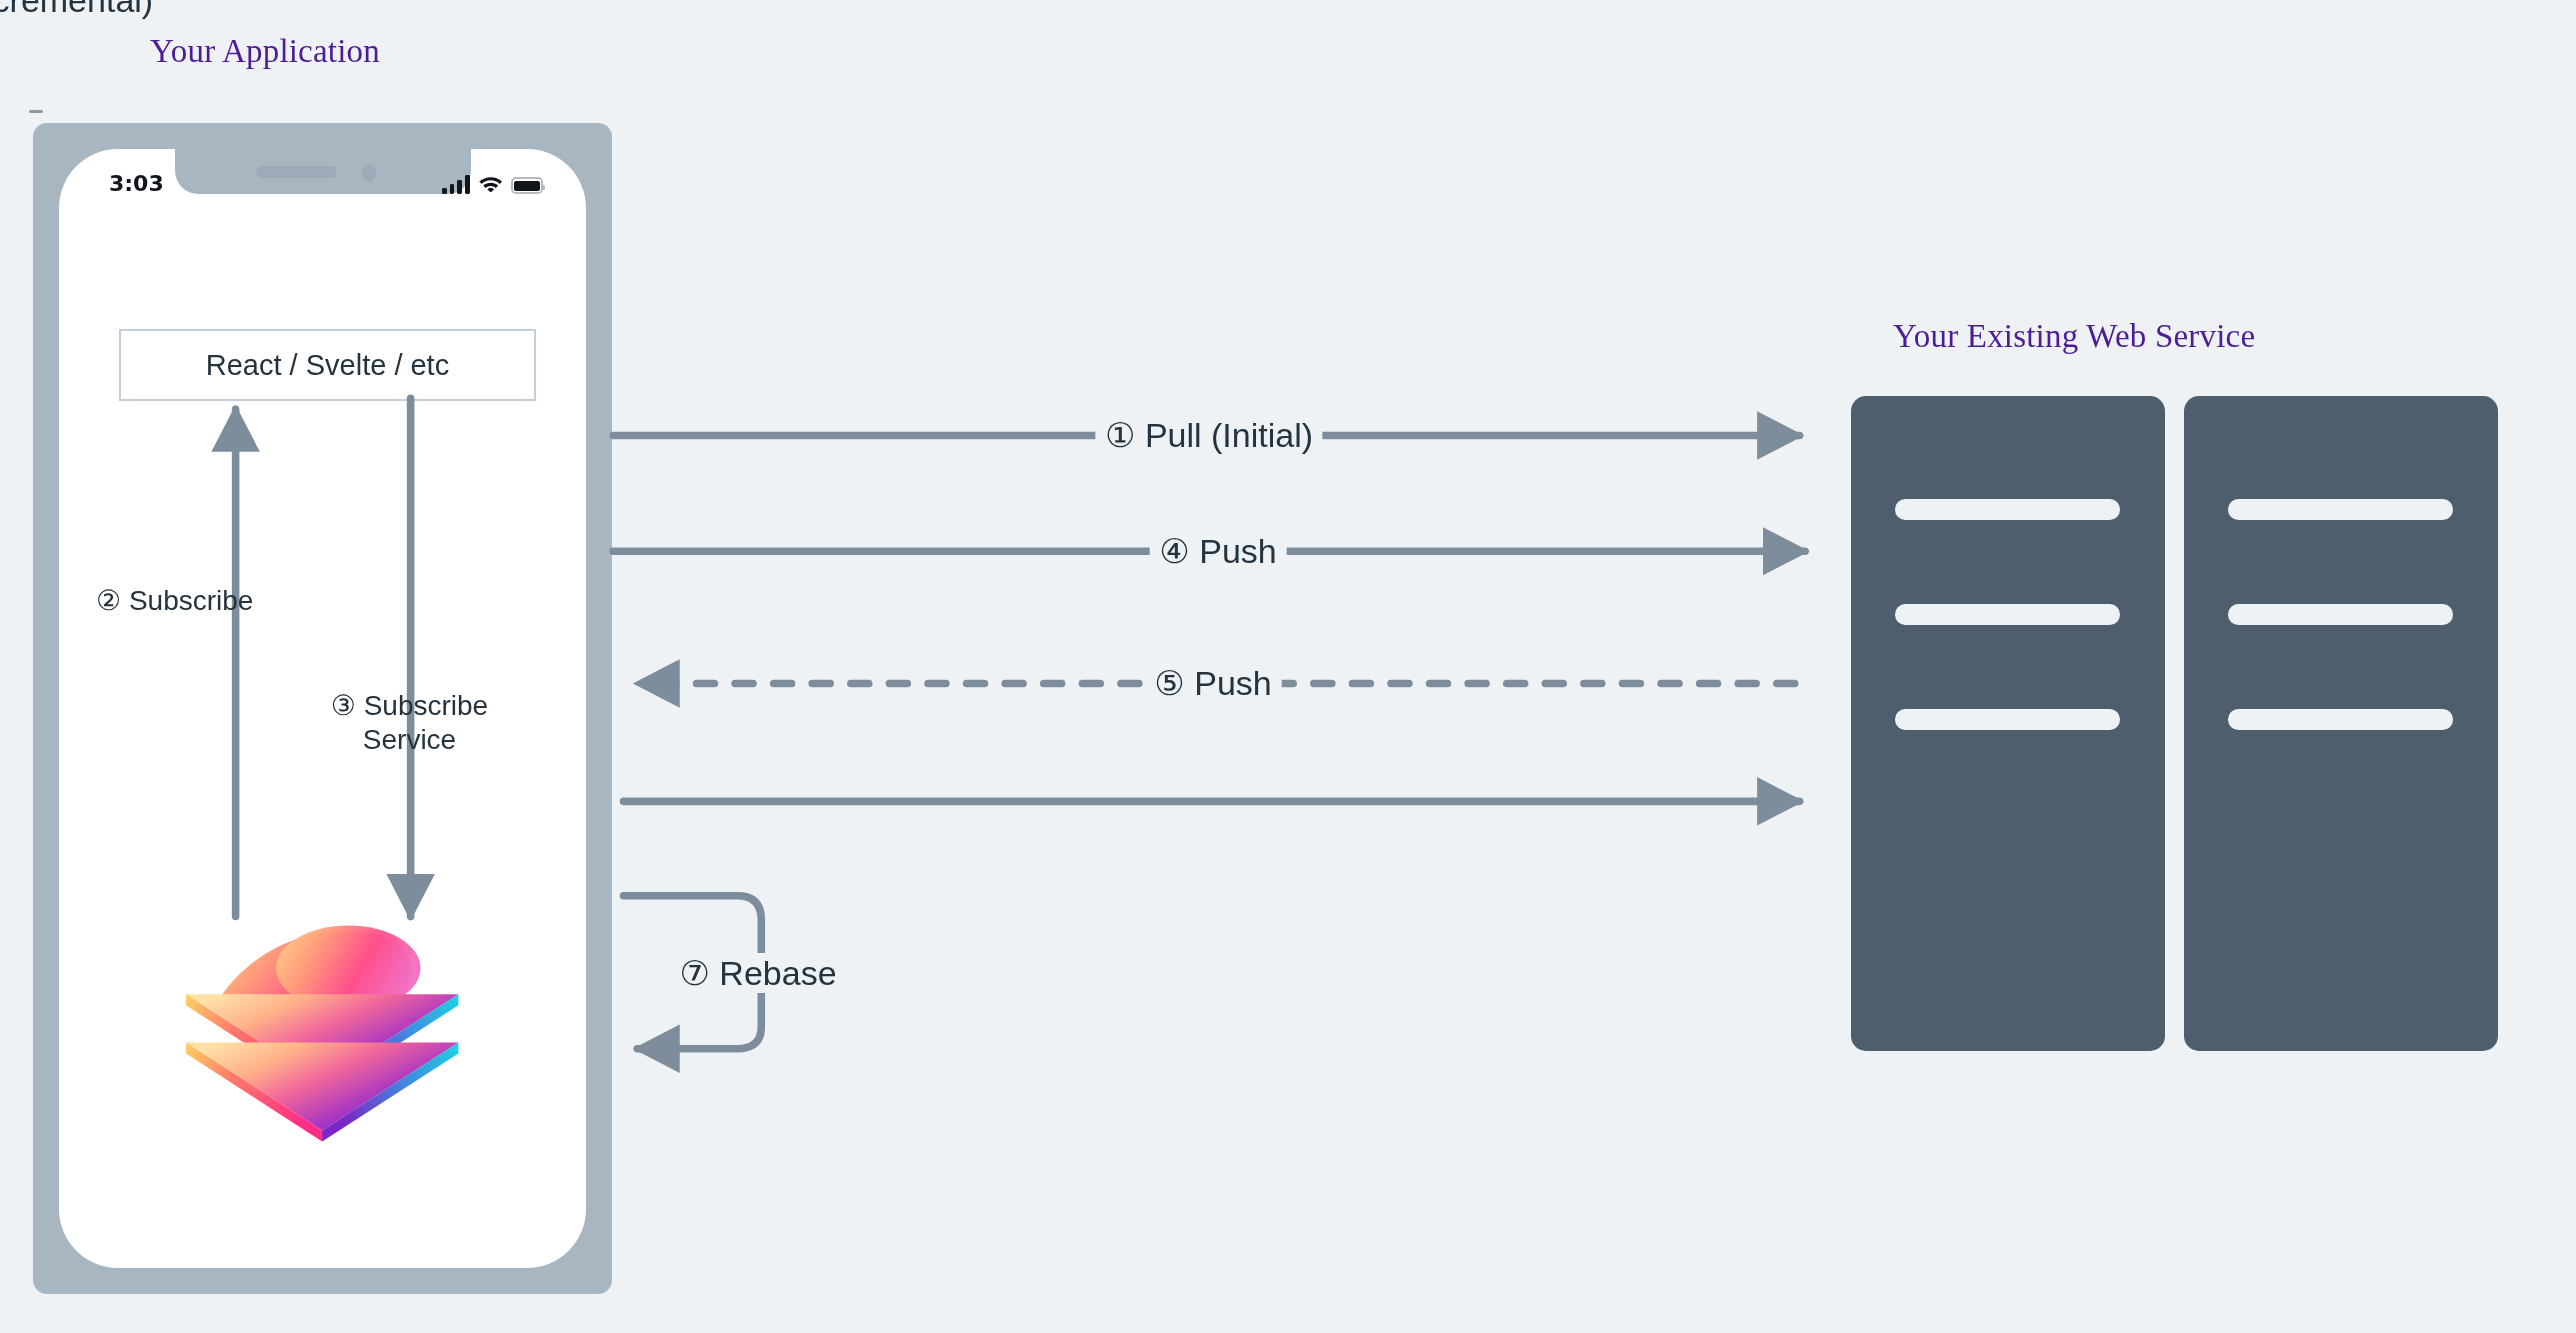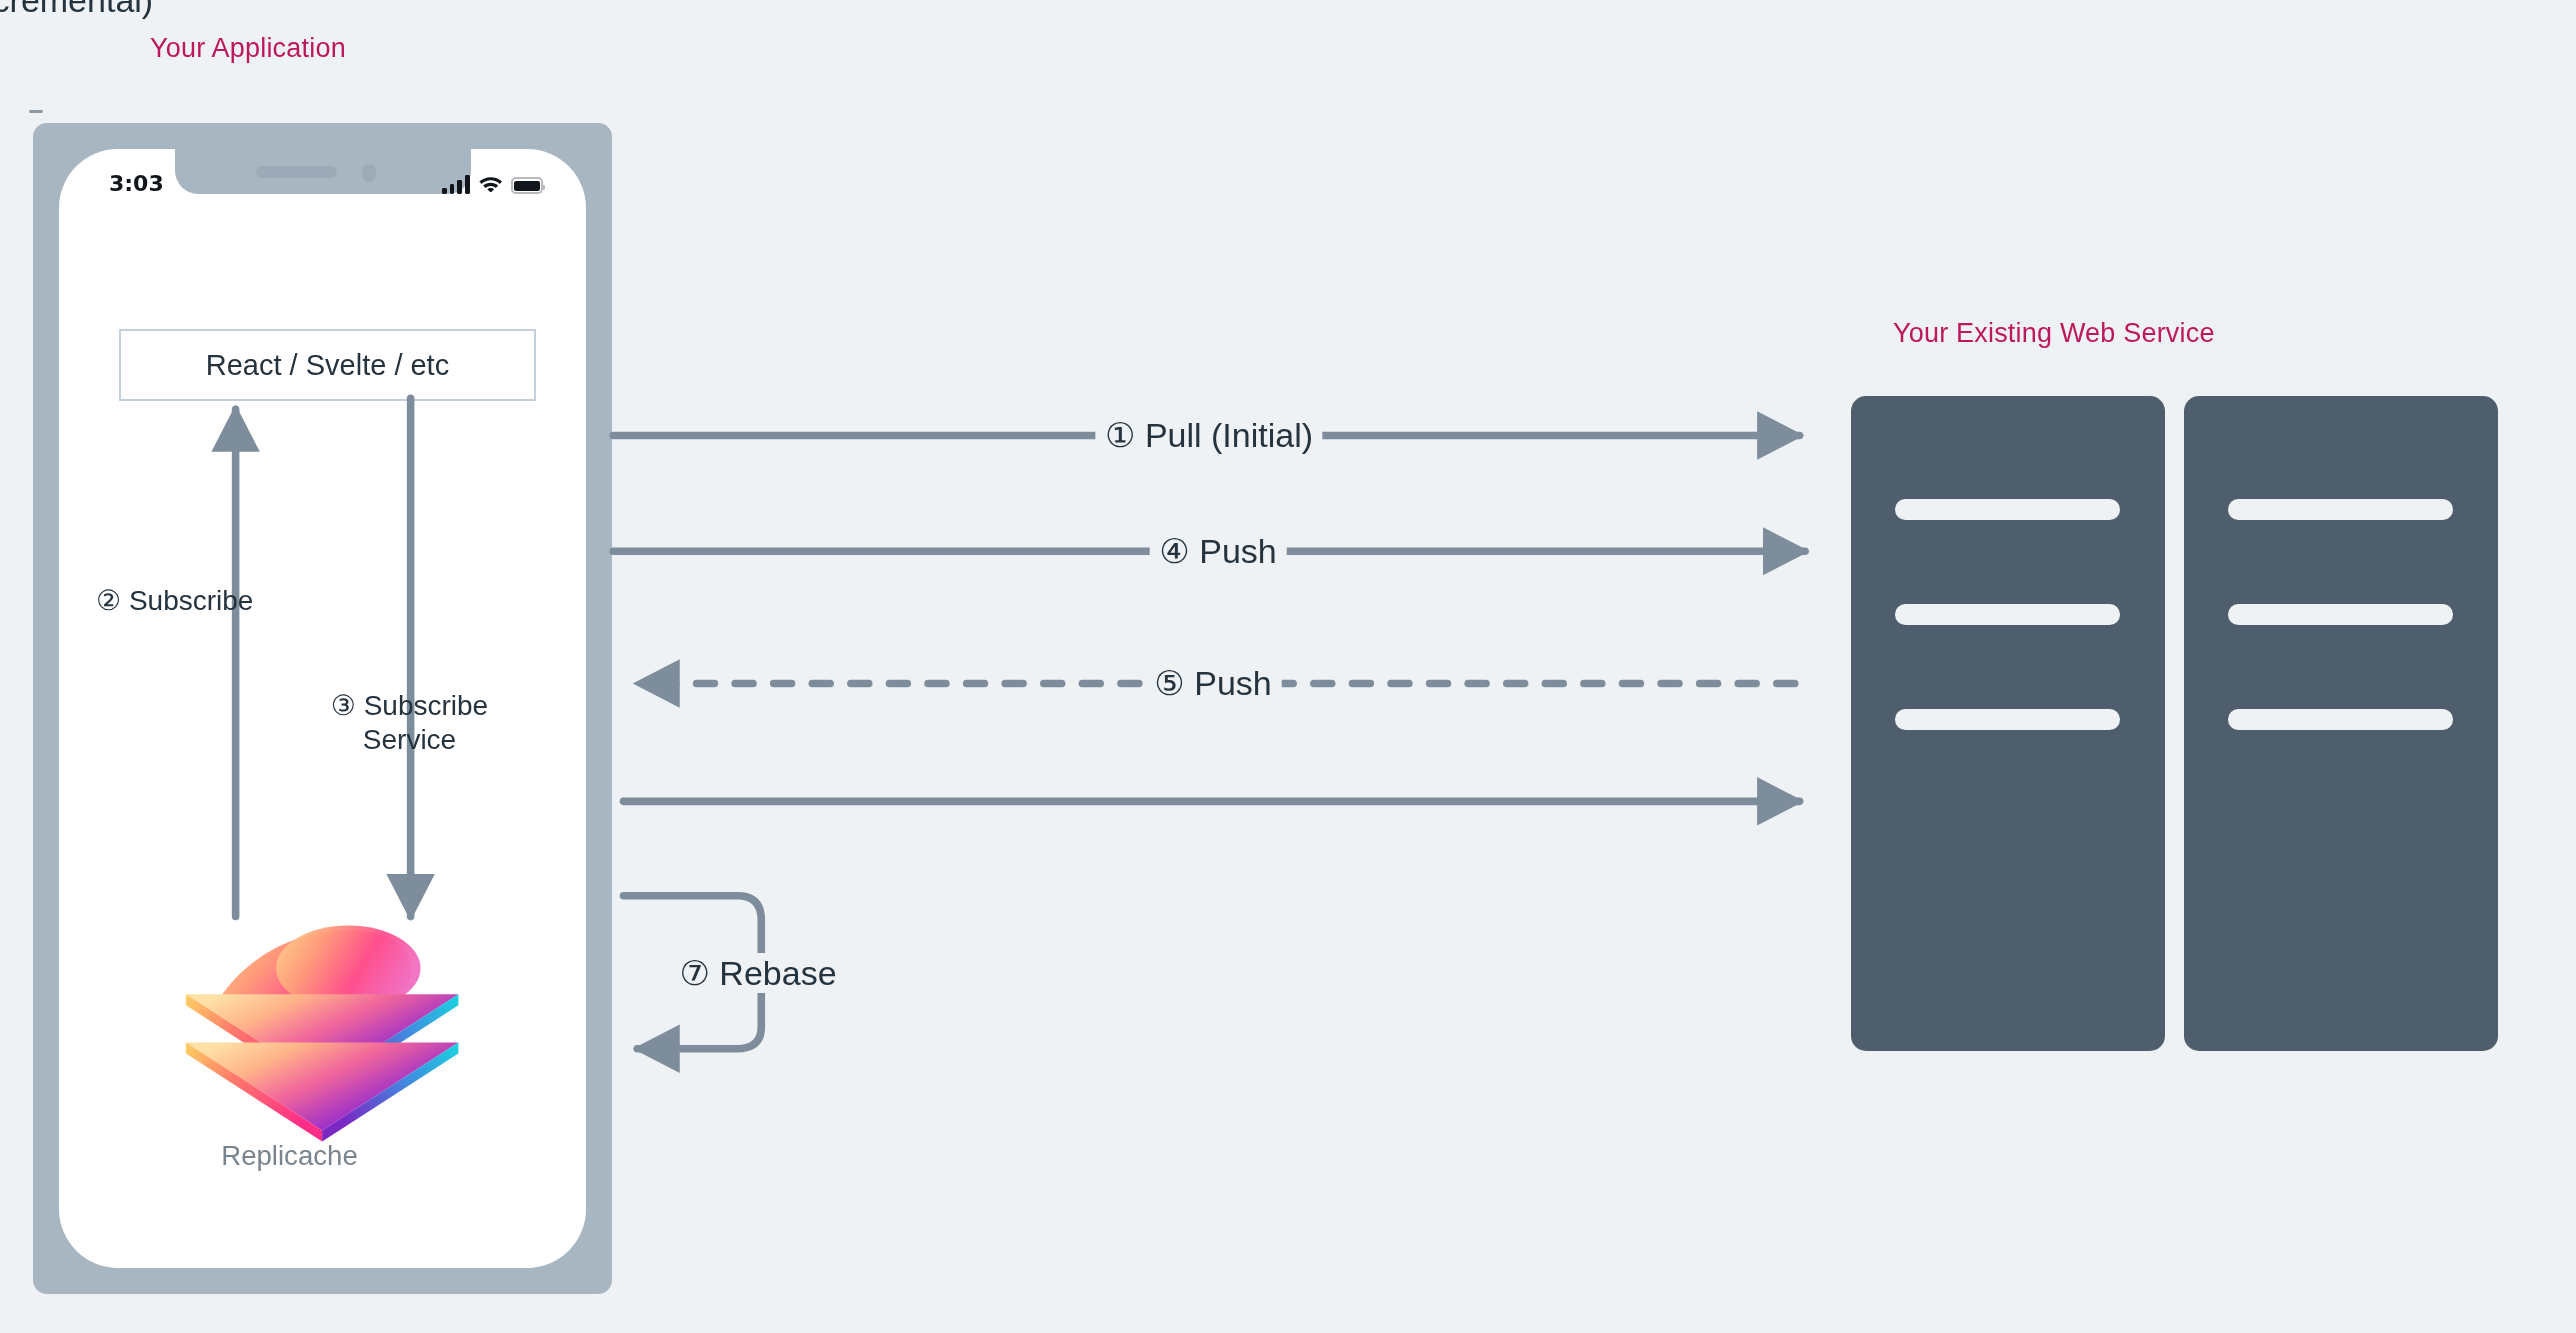--- a/index.html
+++ b/index.html
@@ -14,25 +14,26 @@
     position: relative;
     width: 2576px;
     height: 1334px;
     background: #eef2f5;
     overflow: hidden;
   }
 
   
   .panel-title {
     position: absolute;
-    color: #be185d;
-    font-size: 27px;
+    color: #4c1d95;
+    font-size: 33px;
     font-weight: 400;
     letter-spacing: 0.2px;
     white-space: nowrap;
+    font-family: Liberation Serif, serif;
   }
   #app-title { left: 150px; top: 33px; }
   #svc-title { left: 1893px; top: 318px; }
 
   
   #phone-frame {
     position: absolute;
     left: 33px;
     top: 123px;
     width: 579px;
@@ -311,21 +312,20 @@
       <path d="M14 108 L212 108 L410 108 L212 236 Z" fill="url(#gTop)"></path>
       <path d="M14 108 L212 236 L212 252 L14 124 Z" fill="url(#gEdgeL)"></path>
       <path d="M410 108 L212 236 L212 252 L410 124 Z" fill="url(#gEdgeR)"></path>
 
       <path d="M14 178 L212 178 L410 178 L212 306 Z" fill="url(#gBot)"></path>
       <path d="M14 178 L212 306 L212 322 L14 194 Z" fill="url(#gEdgeL)"></path>
       <path d="M410 178 L212 306 L212 322 L410 194 Z" fill="url(#gEdgeR)"></path>
     </svg>
   </div>
 
-  <div id="logo-label">Replicache</div>
 
   <div class="rack" id="rack-1">
     <div class="slot s1"></div>
     <div class="slot s2"></div>
     <div class="slot s3"></div>
   </div>
   <div class="rack" id="rack-2">
     <div class="slot s1"></div>
     <div class="slot s2"></div>
     <div class="slot s3"></div>

